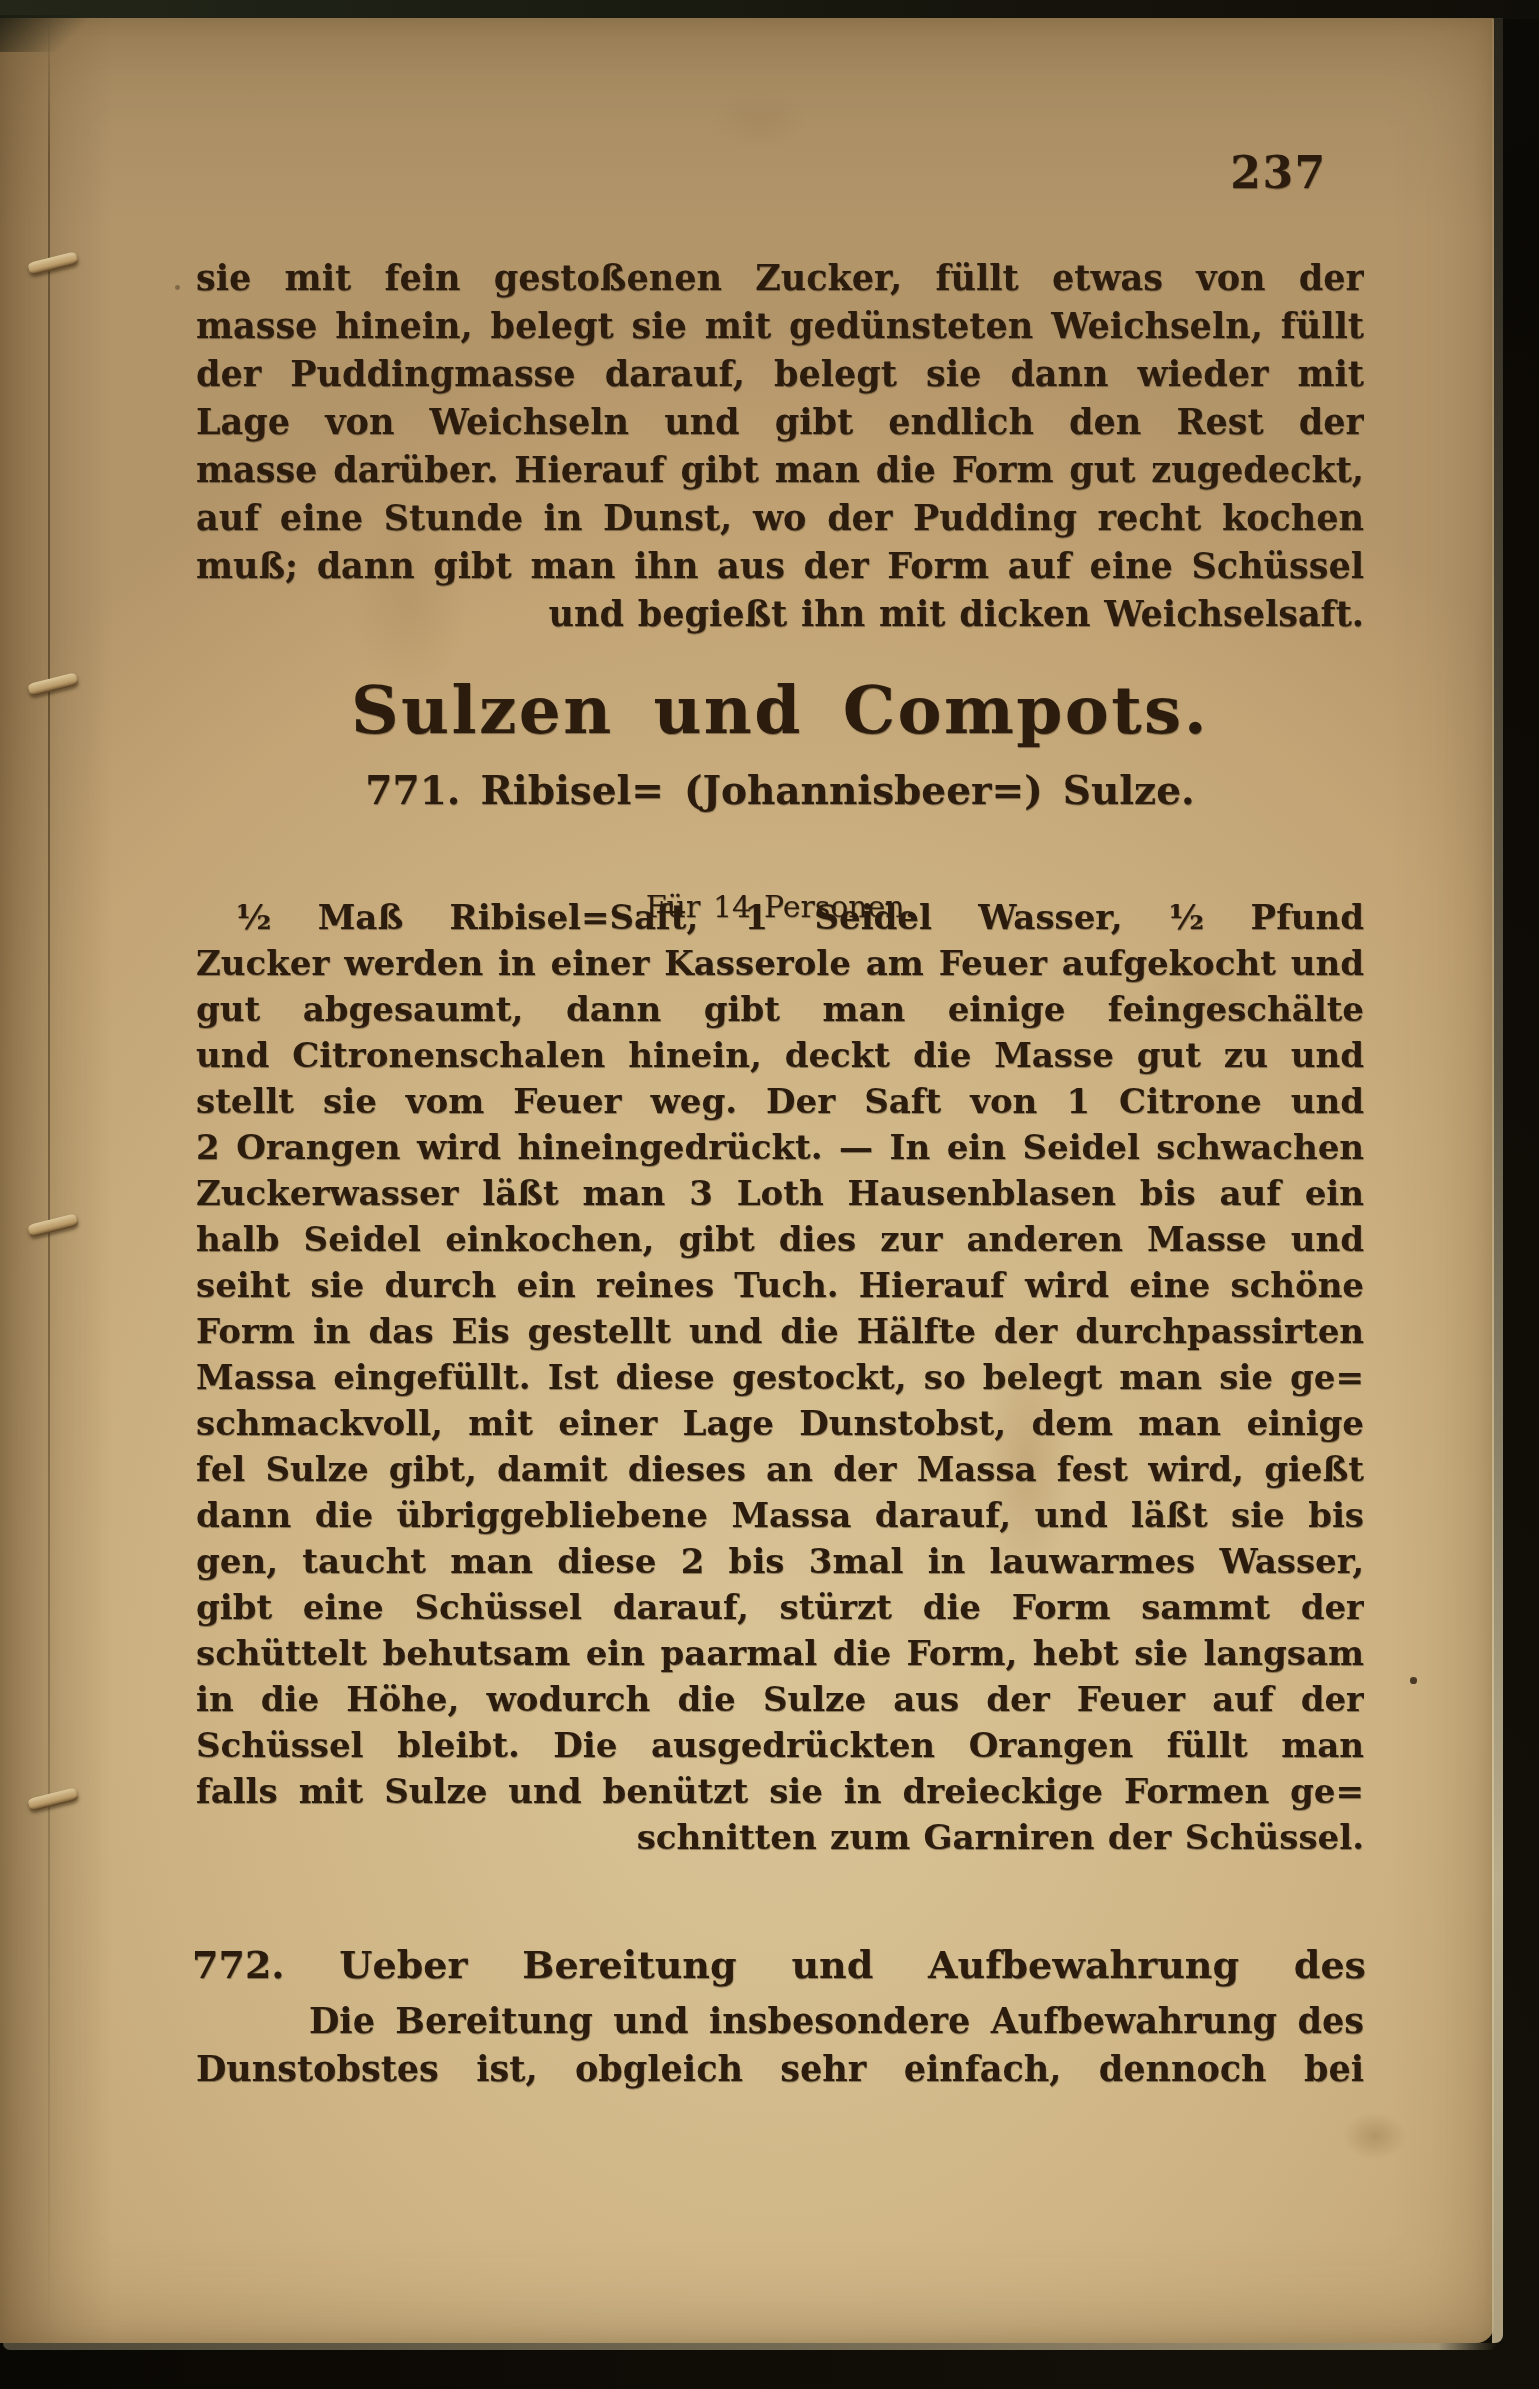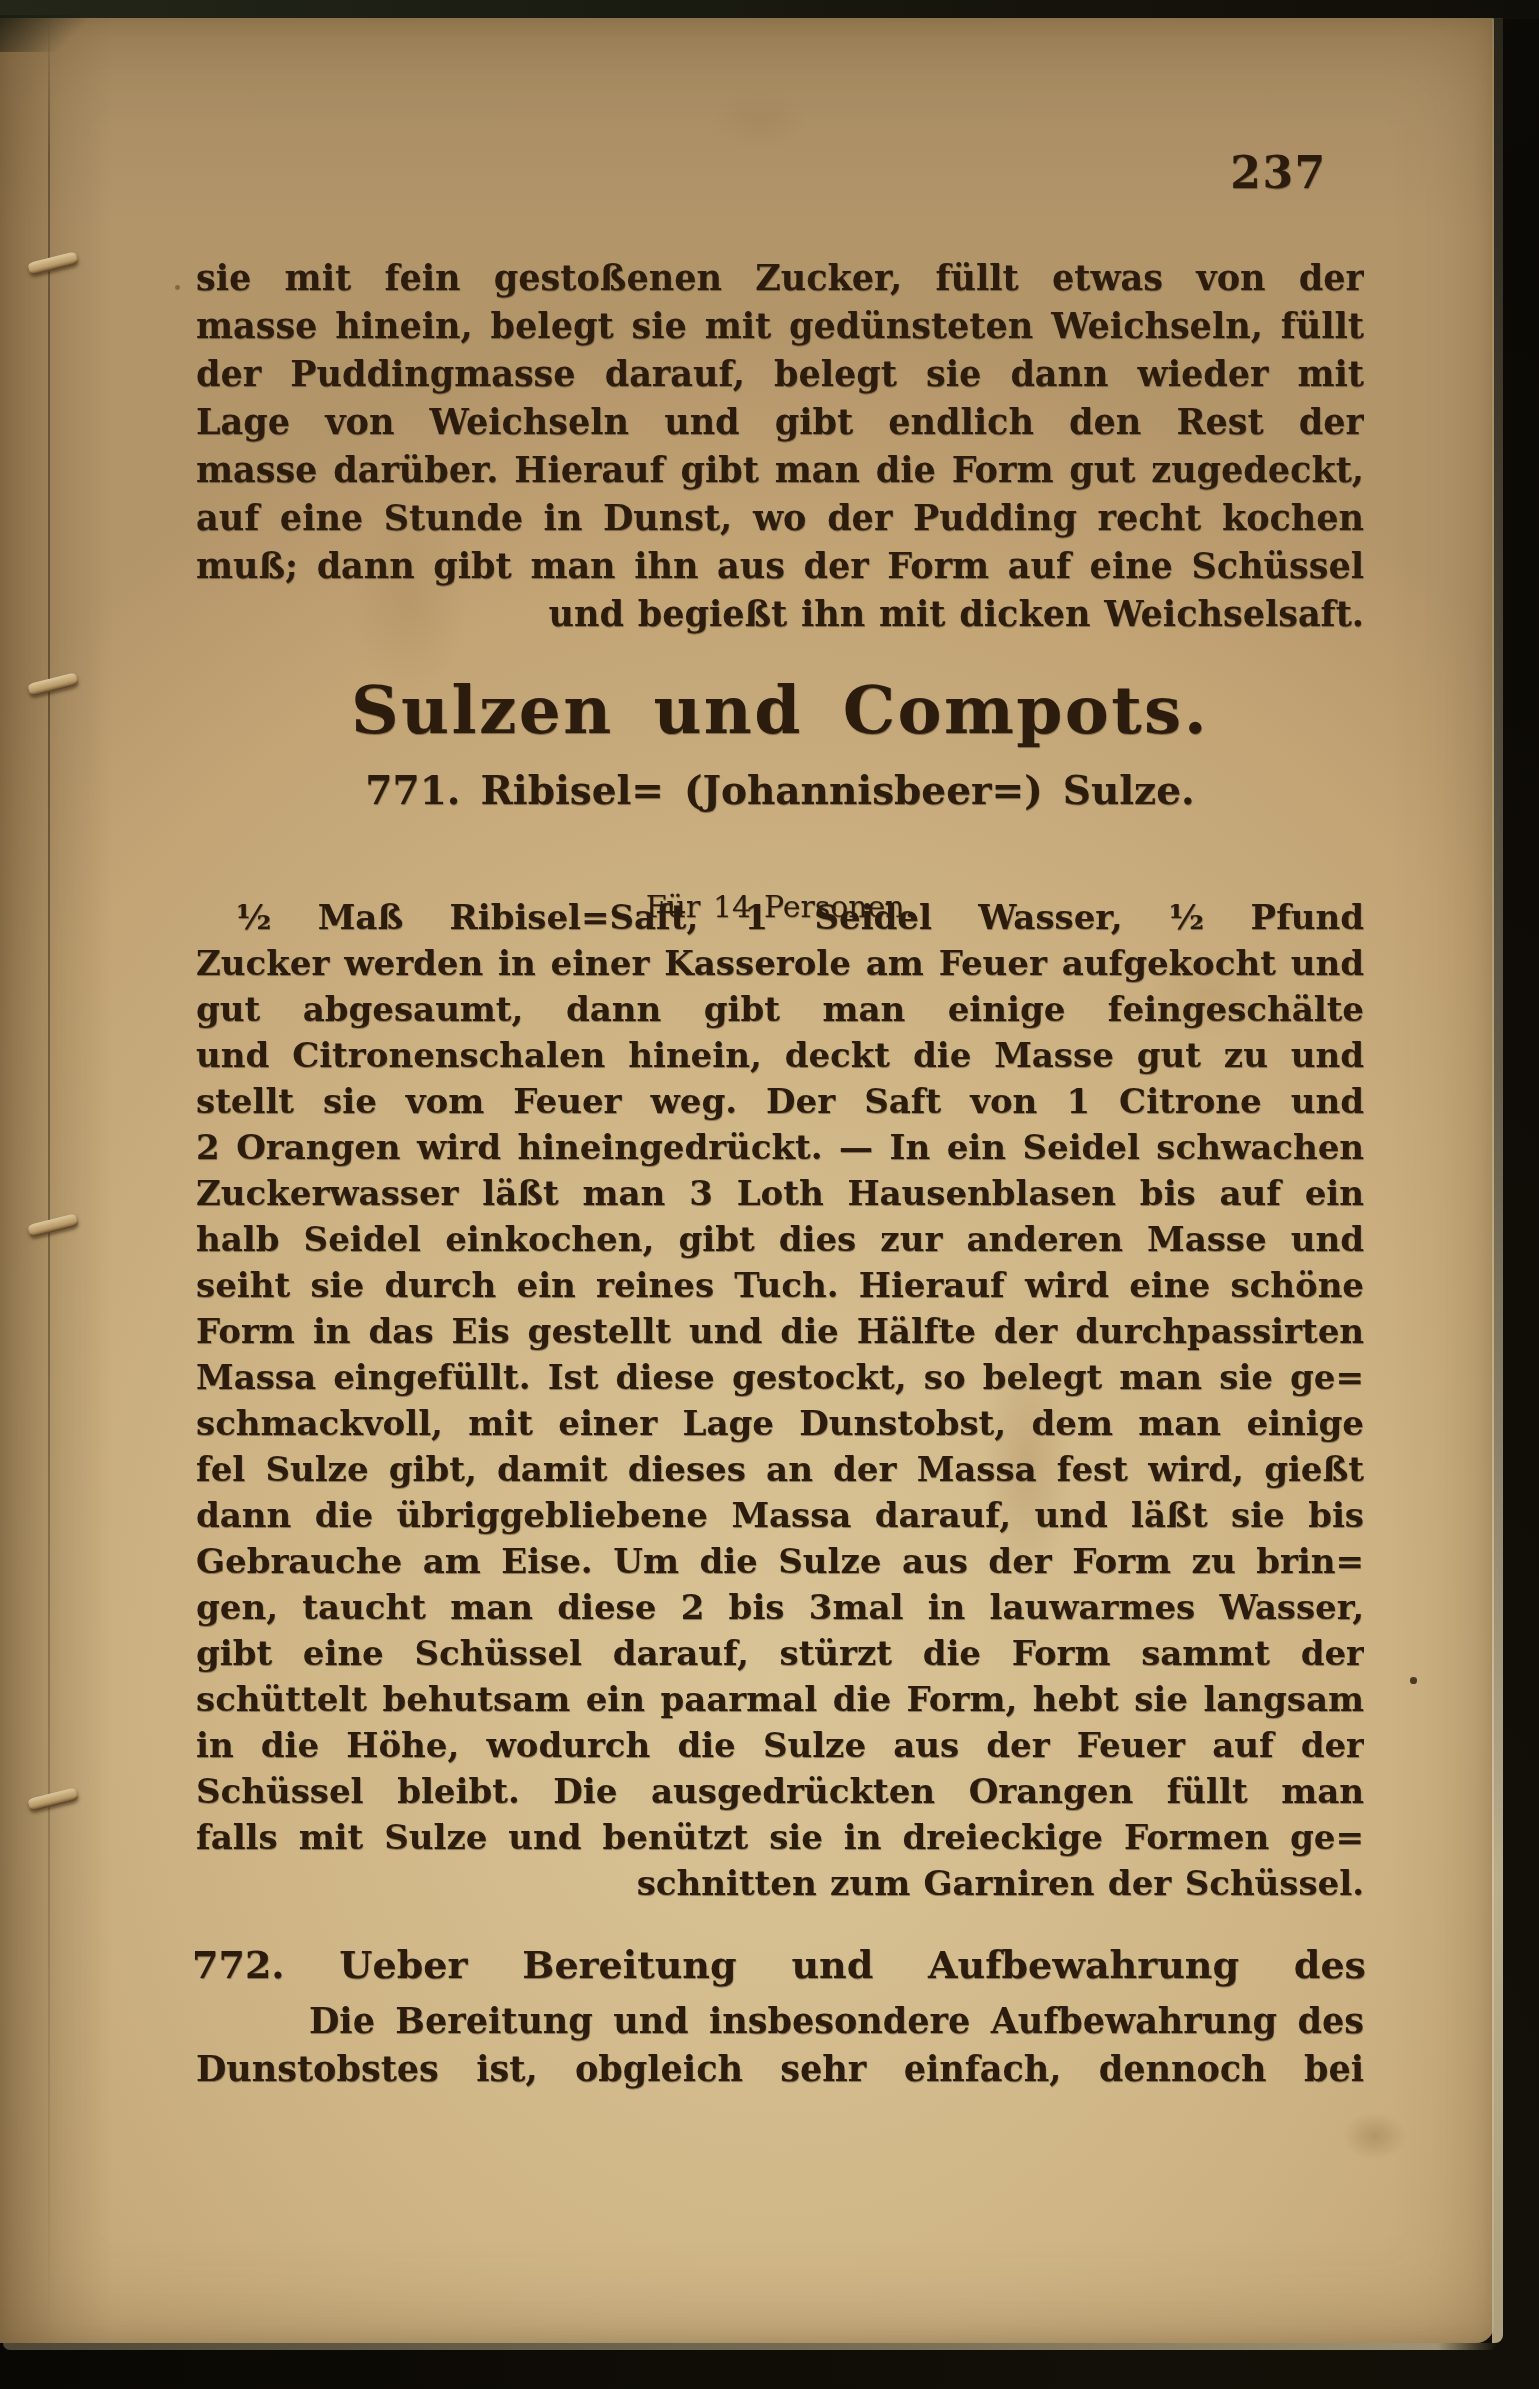--- a/index.html
+++ b/index.html
@@ -162,21 +162,20 @@
       <div class="tline">stellt sie vom Feuer weg. Der Saft von 1 Citrone und</div>
       <div class="tline">2 Orangen wird hineingedrückt. — In ein Seidel schwachen</div>
       <div class="tline">Zuckerwasser läßt man 3 Loth Hausenblasen bis auf ein</div>
       <div class="tline">halb Seidel einkochen, gibt dies zur anderen Masse und</div>
       <div class="tline">seiht sie durch ein reines Tuch. Hierauf wird eine schöne</div>
       <div class="tline">Form in das Eis gestellt und die Hälfte der durchpassirten</div>
       <div class="tline">Massa eingefüllt. Ist diese gestockt, so belegt man sie ge=</div>
       <div class="tline">schmackvoll, mit einer Lage Dunstobst, dem man einige Löf=</div>
       <div class="tline">fel Sulze gibt, damit dieses an der Massa fest wird, gießt</div>
       <div class="tline">dann die übriggebliebene Massa darauf, und läßt sie bis zum</div>
-      <div class="tline">Gebrauche am Eise. Um die Sulze aus der Form zu brin=</div>
       <div class="tline">gen, taucht man diese 2 bis 3mal in lauwarmes Wasser,</div>
       <div class="tline">gibt eine Schüssel darauf, stürzt die Form sammt der Schüssel um,</div>
       <div class="tline">schüttelt behutsam ein paarmal die Form, hebt sie langsam</div>
       <div class="tline">in die Höhe, wodurch die Sulze aus der Feuer auf der</div>
       <div class="tline">Schüssel bleibt. Die ausgedrückten Orangen füllt man eben=</div>
       <div class="tline">falls mit Sulze und benützt sie in dreieckige Formen ge=</div>
       <div class="tline noj">schnitten zum Garniren der Schüssel.</div>
     </div>
 
   <div class="h-recipe2 ink">772. Ueber Bereitung und Aufbewahrung des Dunstobstes.</div>

